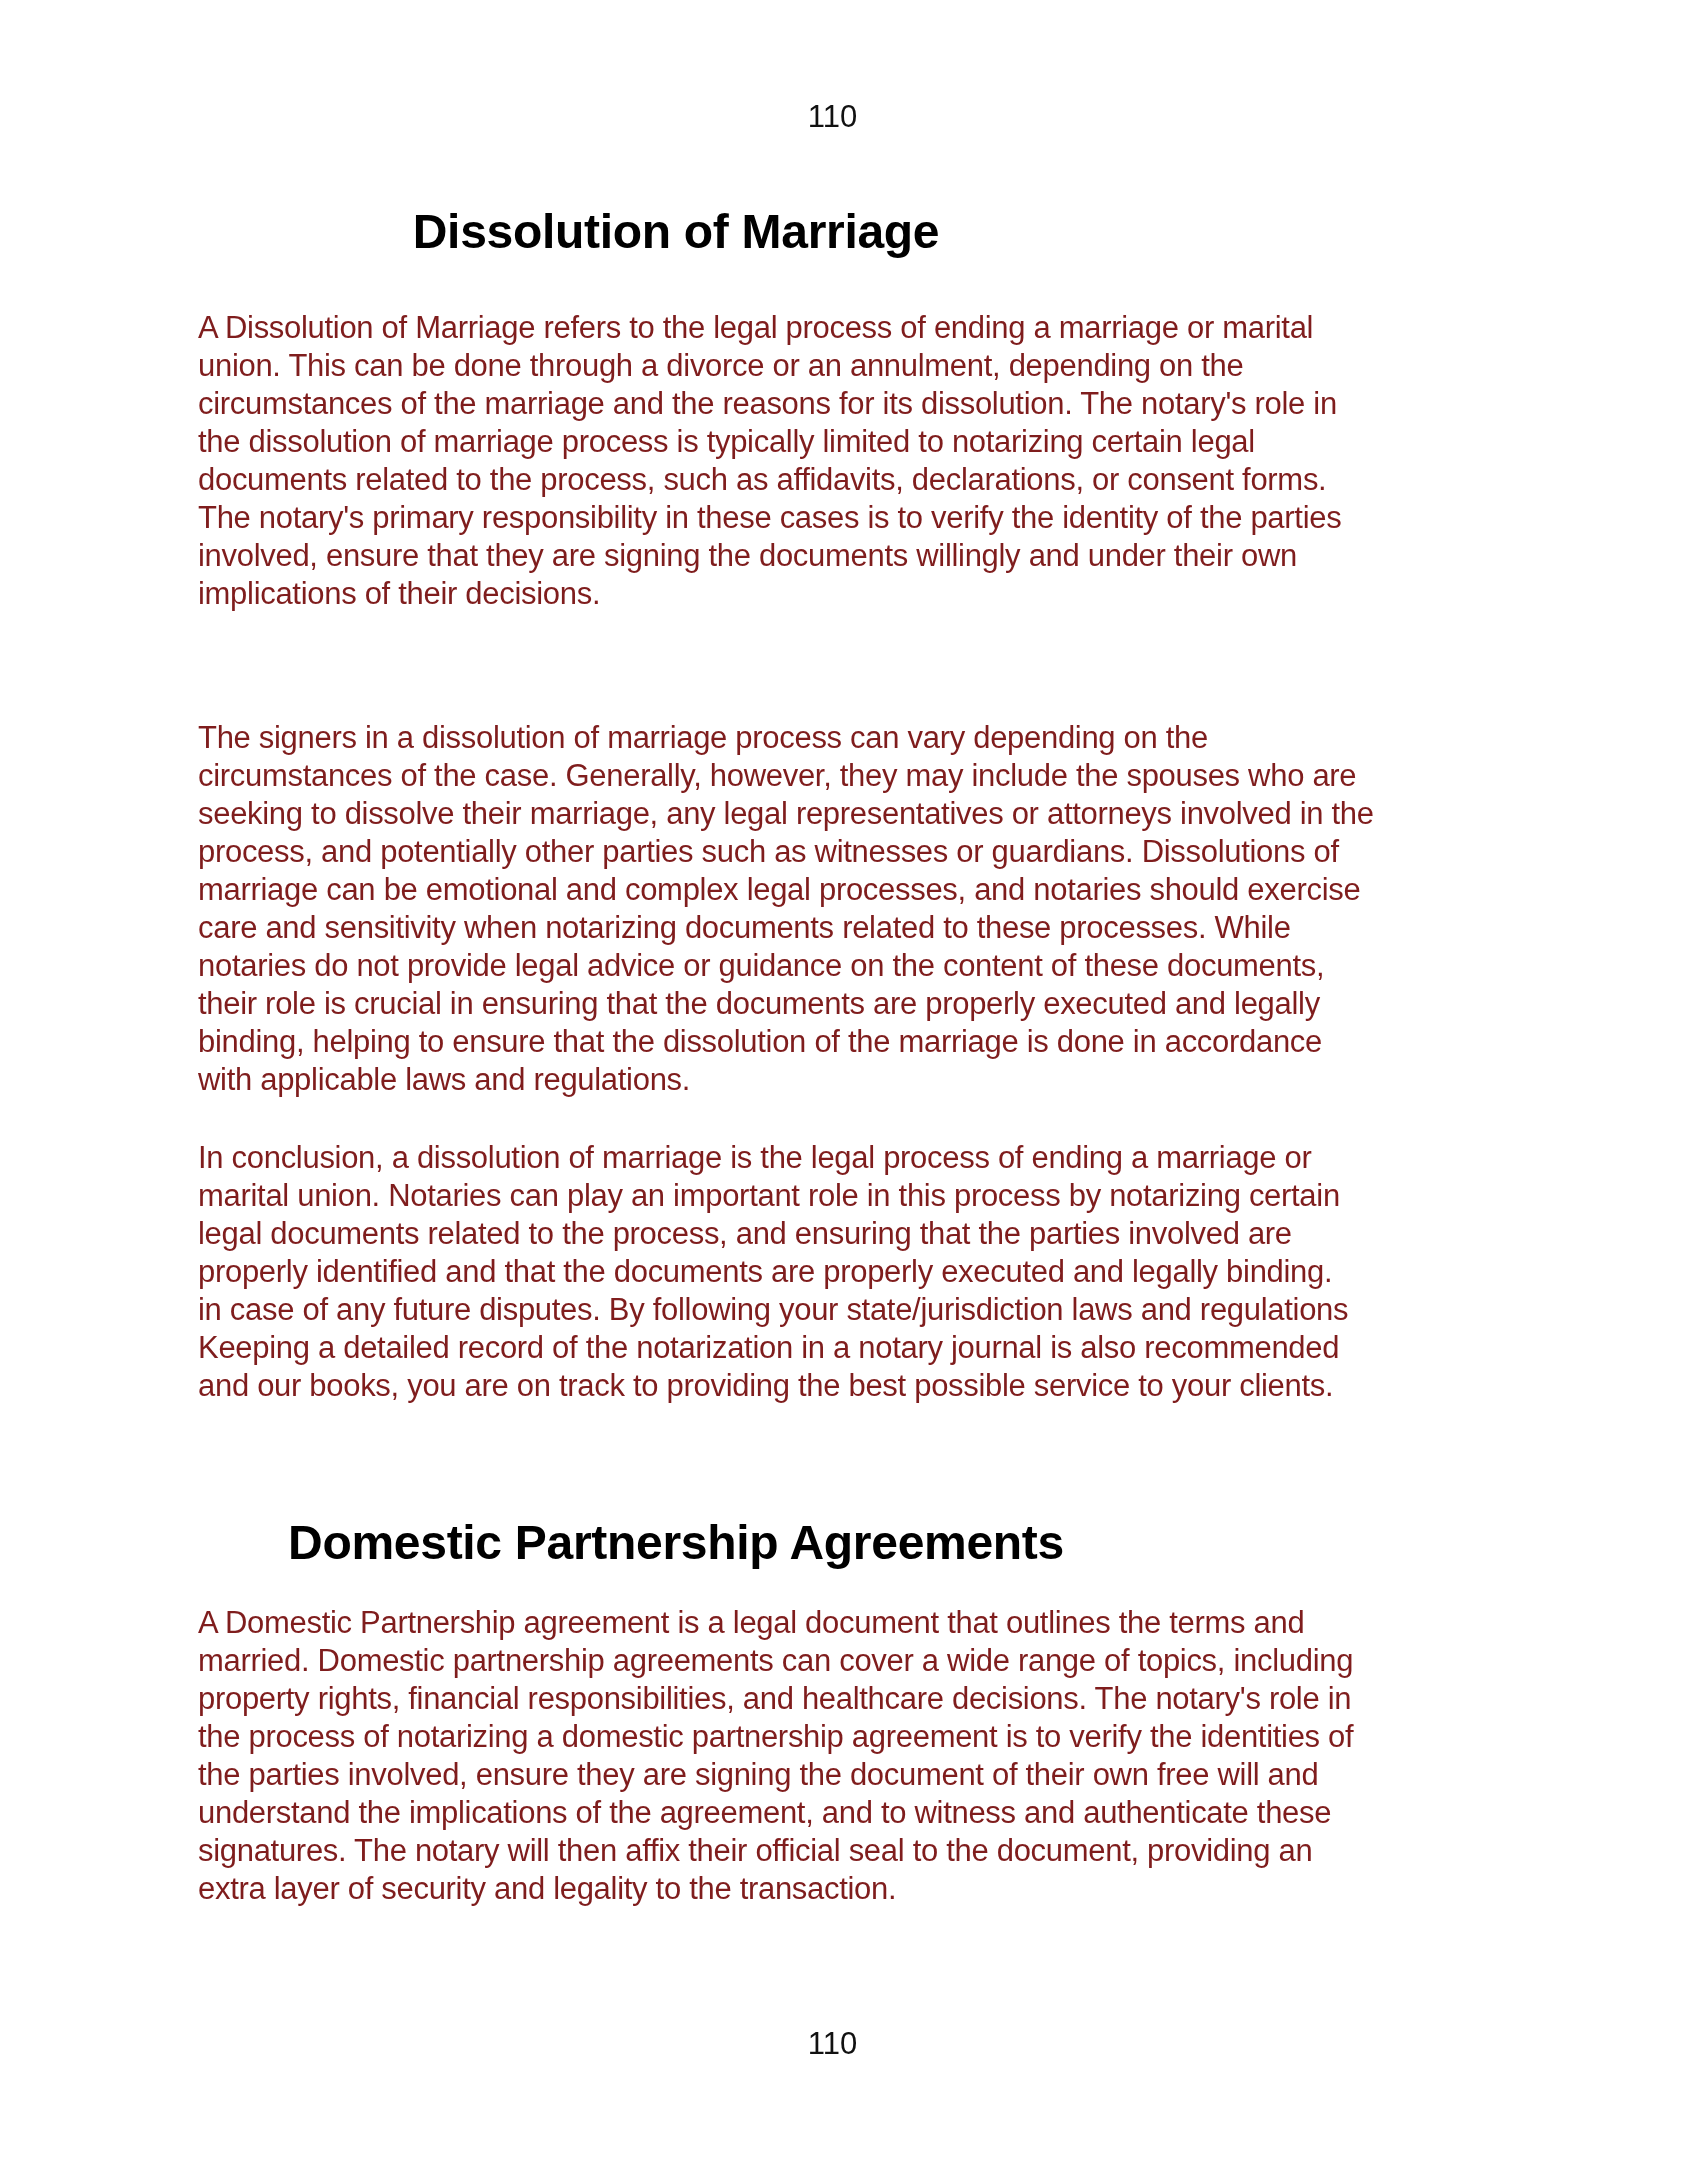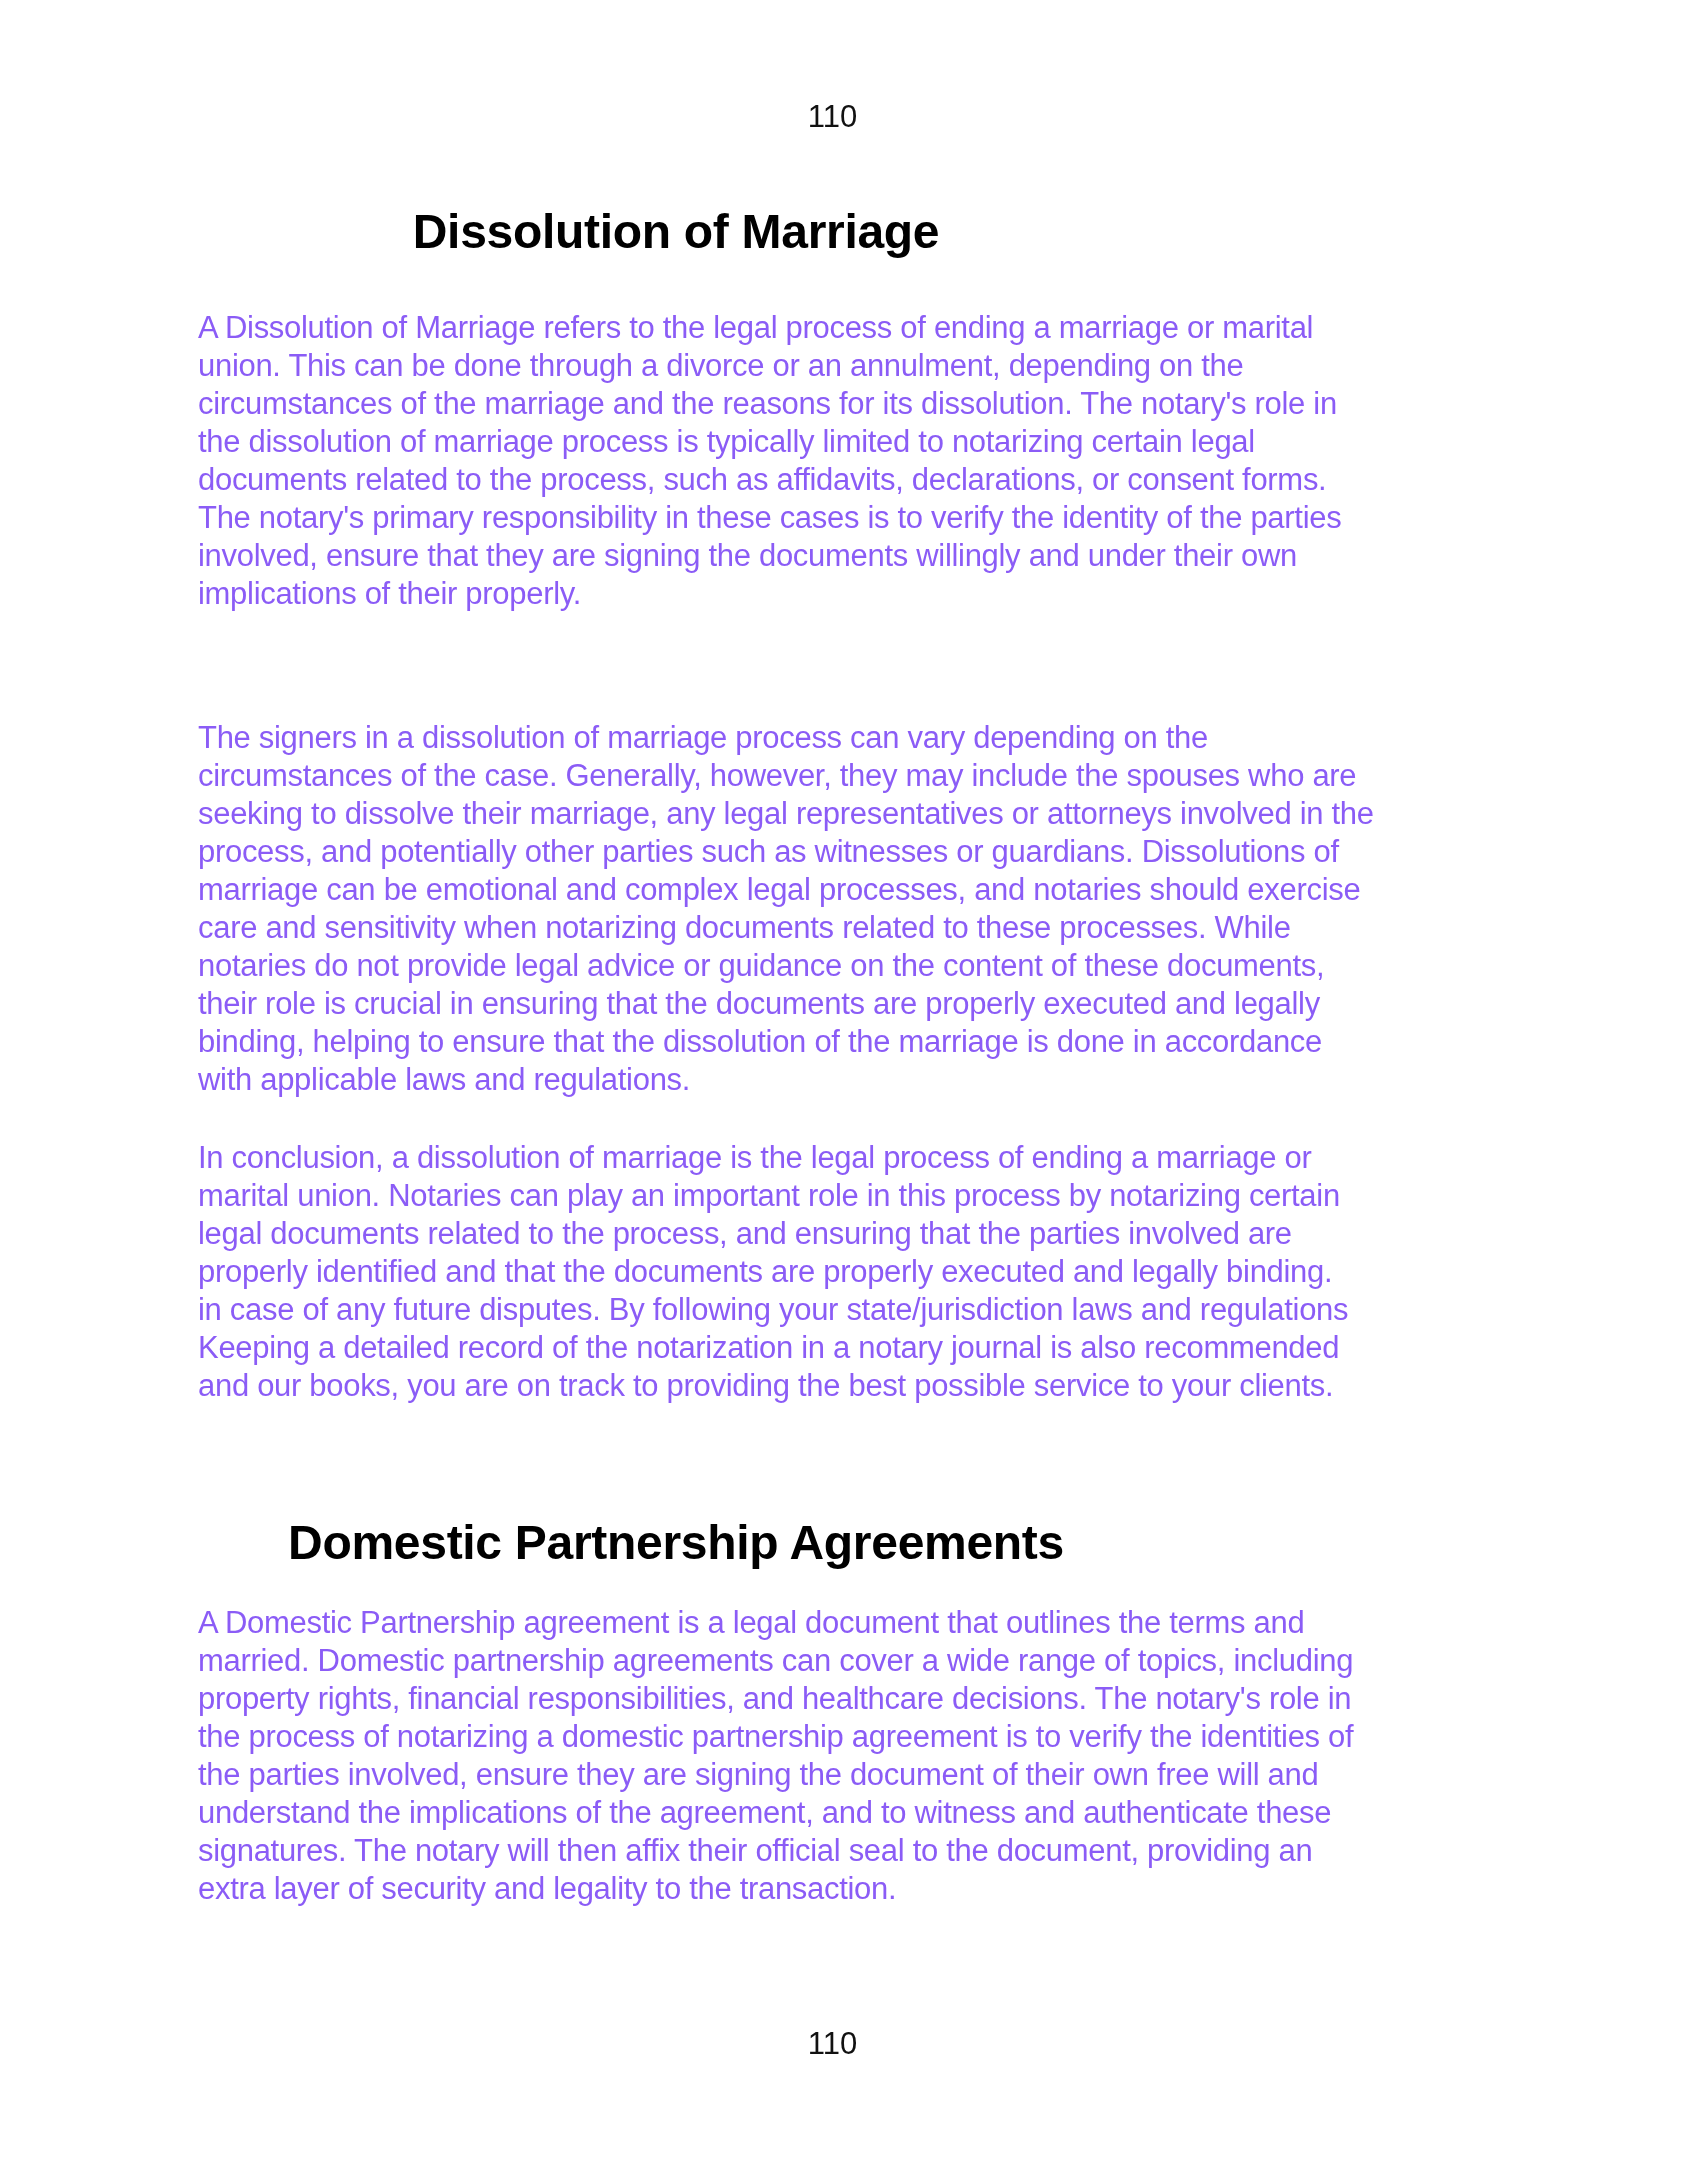--- a/index.html
+++ b/index.html
@@ -40,21 +40,21 @@
     }
     .heading.h1 { top: 204px; }
     .heading.h2 { top: 1515px; }
 
     .para {
       position: absolute;
       left: 198px;
       width: 1307px;
       font-size: 31px;
       line-height: 38px;
-      color: #8b5cf6;
+      color: #7f1d1d;
       margin: 0;
       white-space: nowrap;
       letter-spacing: -0.3px;
     }
     .para .line { display: block; }
 
     .p1 { top: 309px; }
     .p2 { top: 705px; margin-top: 14px; }
     .p3 { top: 1139px; }
     .p4 { top: 1604px; }
@@ -67,21 +67,21 @@
 <h1 class="heading h1" style="margin:0;">Dissolution of Marriage</h1>
 
 <p class="para p1">
   <span class="line">A Dissolution of Marriage refers to the legal process of ending a marriage or marital</span>
   <span class="line">union. This can be done through a divorce or an annulment, depending on the</span>
   <span class="line">circumstances of the marriage and the reasons for its dissolution. The notary's role in</span>
   <span class="line">the dissolution of marriage process is typically limited to notarizing certain legal</span>
   <span class="line">documents related to the process, such as affidavits, declarations, or consent forms.</span>
   <span class="line">The notary's primary responsibility in these cases is to verify the identity of the parties</span>
   <span class="line">involved, ensure that they are signing the documents willingly and under their own</span>
-  <span class="line">implications of their properly.</span>
+  <span class="line">implications of their decisions.</span>
 </p>
 
 <p class="para p2">
   <span class="line">The signers in a dissolution of marriage process can vary depending on the</span>
   <span class="line">circumstances of the case. Generally, however, they may include the spouses who are</span>
   <span class="line">seeking to dissolve their marriage, any legal representatives or attorneys involved in the</span>
   <span class="line">process, and potentially other parties such as witnesses or guardians. Dissolutions of</span>
   <span class="line">marriage can be emotional and complex legal processes, and notaries should exercise</span>
   <span class="line">care and sensitivity when notarizing documents related to these processes. While</span>
   <span class="line">notaries do not provide legal advice or guidance on the content of these documents,</span>

